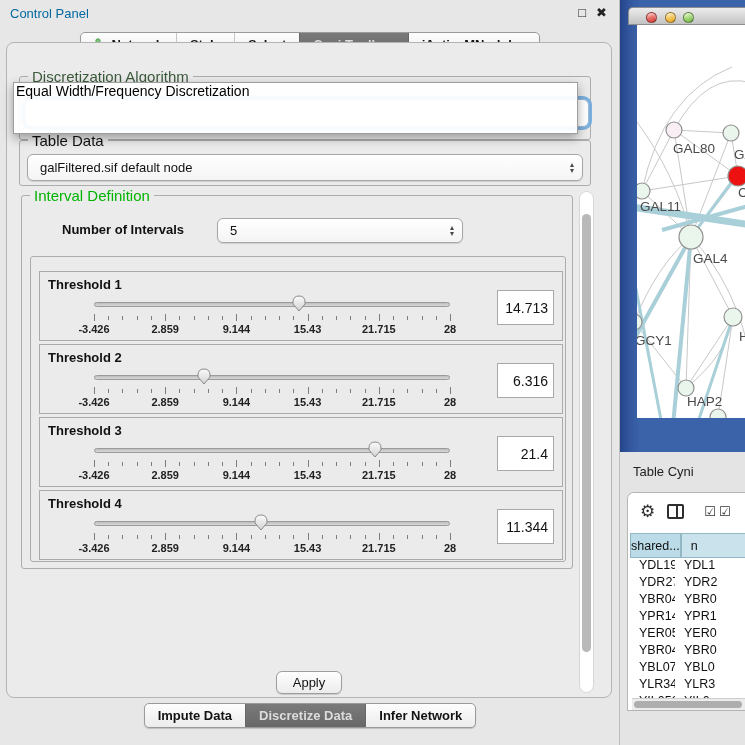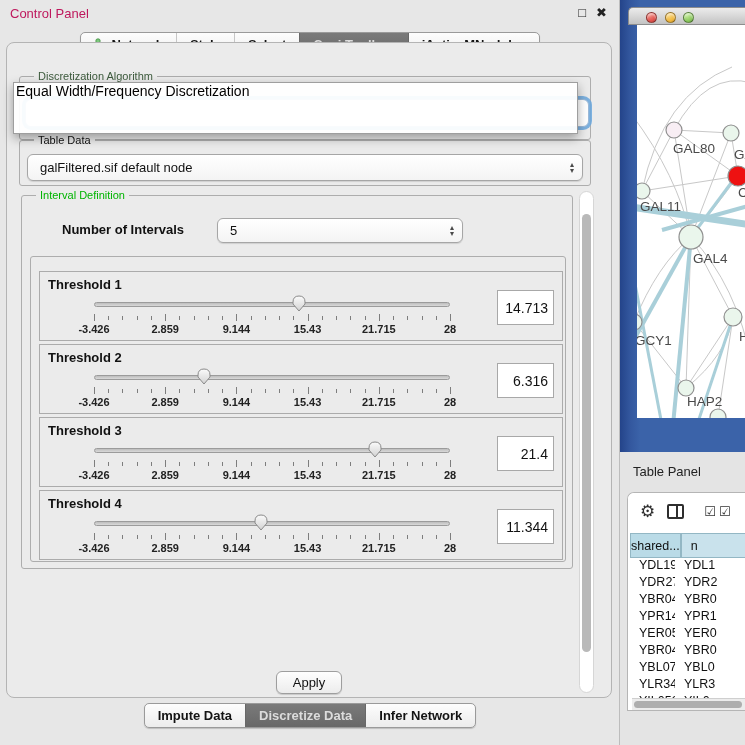--- a/index.html
+++ b/index.html
@@ -3,42 +3,42 @@
 <meta charset="utf-8">
 <style>
   * { margin:0; padding:0; box-sizing:border-box; }
   html,body { width:745px; height:745px; overflow:hidden;
     font-family:"Liberation Sans","DejaVu Sans",sans-serif; background:#e7e7e7; }
 
   
   #control-panel { position:absolute; left:0; top:0; width:620px; height:745px;
     background:#e7e7e7; border-right:1px solid #bdbdbd; }
   #cp-header { position:absolute; left:0; top:0; width:100%; height:28px; }
-  #cp-title { position:absolute; left:10px; top:6px; font-size:13px; color:#be185d; }
+  #cp-title { position:absolute; left:10px; top:6px; font-size:13px; color:#0369a1; }
   .win-btn { position:absolute; top:5px; font-size:13px; color:#222; cursor:default; }
   #float-btn { right:33px; }
   #close-btn { right:12px; font-weight:bold; }
 
   .seg { display:inline-flex; border:1px solid #9a9a9a; border-radius:5px; overflow:hidden;
     background:linear-gradient(#fdfdfd,#ececec); box-shadow:0 1px 1px rgba(0,0,0,.18); }
   .seg-item { display:flex; align-items:center; gap:5px; padding:0 13px; height:23px;
     font-size:13px; font-weight:bold; color:#131313; white-space:nowrap; }
   .seg-item + .seg-item { border-left:1px solid #c6c6c6; }
   .seg-item.selected { background:linear-gradient(#7a7a7a,#686868); color:#dcdcdc;
     border-left-color:#686868; }
   .seg-item.selected + .seg-item { border-left-color:#686868; }
   #top-tabs { position:absolute; left:0; top:32px; width:620px; text-align:center; }
   #bottom-tabs { position:absolute; left:0; top:703px; width:620px; text-align:center; }
 
   #content-panel { position:absolute; left:6px; top:42px; width:606px; height:656px;
     background:#ebebeb; border:1px solid #b4b4b4; border-radius:8px; }
 
   .group { position:absolute; border:1px solid #adadad; border-radius:3px; }
   .legend { position:absolute; top:-8px; left:8px; background:#ebebeb; padding:0 4px;
-    font-size:11px; line-height:15px; white-space:nowrap;margin-left:6px; }
+    font-size:15px; line-height:15px; white-space:nowrap; }
   .legend.green { color:#00b400; }
   .legend.blue  { color:#1515cd; }
   .legend.dark  { color:#3c5a3c; }
 
   .combo { position:absolute; background:linear-gradient(#ffffff,#f4f4f4);
     border:1px solid #a6a6a6; border-radius:6px; font-size:13px; color:#111;
     display:flex; align-items:center; padding-left:12px;
     box-shadow:0 1px 1px rgba(0,0,0,.12); }
   .stepper { position:absolute; right:8px; top:50%; transform:translateY(-50%);
     display:flex; flex-direction:column; align-items:center; color:#4a4a4a;
@@ -477,21 +477,21 @@
           <text x="3" y="186" font-size="13.5" fill="#4a4a4a" font-family="&quot;Liberation Sans&quot;,sans-serif">GAL11</text>
           <text x="56" y="238" font-size="13.5" fill="#4a4a4a" font-family="&quot;Liberation Sans&quot;,sans-serif">GAL4</text>
           <text x="-2" y="320" font-size="13.5" fill="#4a4a4a" font-family="&quot;Liberation Sans&quot;,sans-serif">GCY1</text>
           <text x="102" y="316" font-size="13.5" fill="#4a4a4a" font-family="&quot;Liberation Sans&quot;,sans-serif">H</text>
           <text x="50" y="381" font-size="13.5" fill="#4a4a4a" font-family="&quot;Liberation Sans&quot;,sans-serif">HAP2</text>
         </svg>
     </div>
   </div>
 
   <div id="tp-header">
-    <span>Table Panel</span>
+    <span>Table Cyni</span>
   </div>
 
   <div id="table-container">
     <div id="tp-toolbar">
       <span id="gear-icon">⚙</span>
       <span id="split-icon"></span>
       <span id="tp-checks">
         <span class="cb-icon">☑</span>
         <span class="cb-icon">☑</span>
       </span>

